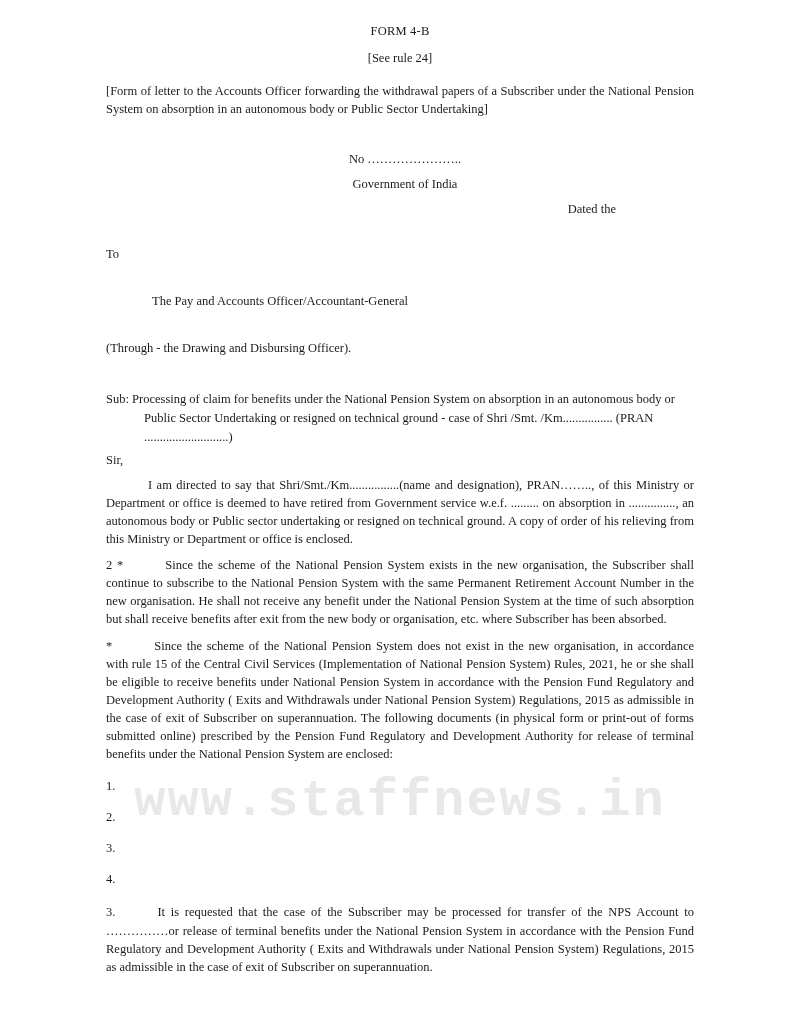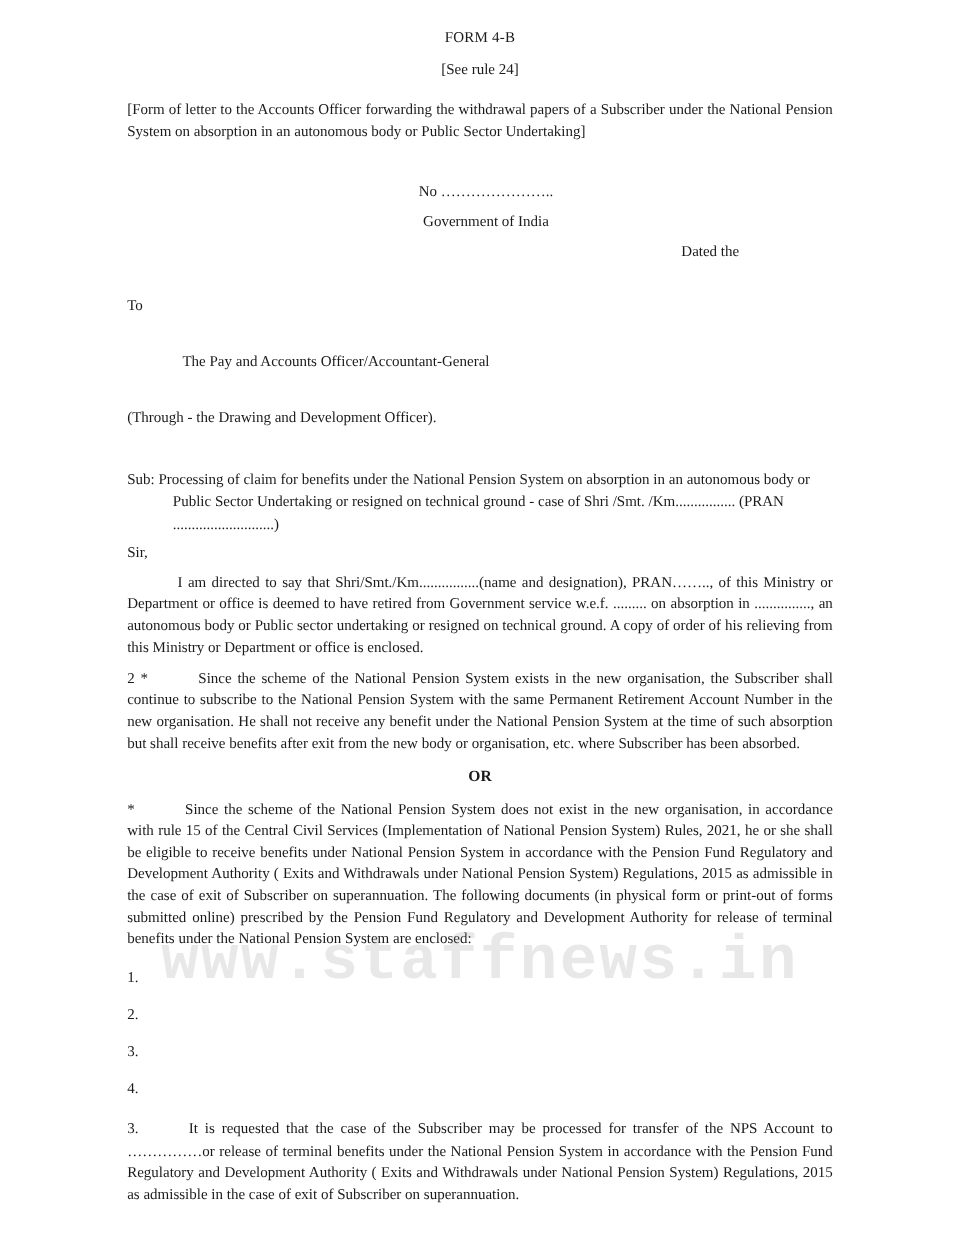--- a/index.html
+++ b/index.html
@@ -157,35 +157,34 @@
     <div class="bracket-note">[Form of letter to the Accounts Officer forwarding the withdrawal papers of a Subscriber under the National Pension System on absorption in an autonomous body or Public Sector Undertaking]</div>
 
     <div class="no-line">No …………………..</div>
     <div class="gov-line">Government of India</div>
     <div class="dated-line">Dated the</div>
 
     <div class="to-line">To</div>
 
     <div class="pao-line">The Pay and Accounts Officer/Accountant-General</div>
 
-    <div class="through-line">(Through -  the Drawing and Development Officer).</div>
+    <div class="through-line">(Through -  the Drawing and Disbursing Officer).</div>
 
     <div class="subject">
       <span>Sub: Processing of claim for benefits under the National Pension System on absorption in an autonomous body or</span>
       <span class="sub-indent">Public  Sector  Undertaking  or  resigned  on  technical  ground  -   case  of   Shri /Smt. /Km................ (PRAN</span>
       <span class="sub-indent2">...........................)</span>
     </div>
 
     <div class="sir-line">Sir,</div>
 
     <p class="body-para"><span class="indent"></span><span>I am directed to say that Shri/Smt./Km................(name and designation), PRAN…….., of this Ministry or Department or office is deemed to have retired from Government service w.e.f.    .........   on absorption in ..............., an autonomous body or Public sector undertaking or  resigned on technical ground.  A copy of order of his relieving from this Ministry or  Department or office is enclosed.</span></p>
 
     <p class="body-para"><span>2 *</span><span class="indent"></span><span>Since  the  scheme  of  the  National  Pension  System  exists  in  the  new  organisation,  the  Subscriber  shall continue  to  subscribe  to  the  National  Pension  System  with  the  same  Permanent  Retirement  Account  Number  in  the new organisation. He shall not receive any benefit under the National Pension System at the time of such absorption but shall receive benefits after exit from the new body or organisation, etc. where Subscriber has been absorbed.</span></p>
 
-    <div class="or-line">OR</div>
 
     <p class="body-para"><span>*</span><span class="indent"></span><span>Since  the  scheme  of  the  National  Pension  System  does  not  exist  in  the  new  organisation,  in  accordance  with rule  15  of  the  Central  Civil  Services  (Implementation  of  National  Pension  System)  Rules,  2021,  he  or  she  shall  be eligible  to  receive  benefits  under  National  Pension  System  in  accordance  with  the  Pension  Fund  Regulatory  and Development  Authority  ( Exits  and Withdrawals  under National  Pension  System)  Regulations,  2015  as  admissible  in the  case  of  exit  of  Subscriber  on  superannuation.  The  following  documents  (in  physical  form  or  print-out  of  forms submitted  online)  prescribed  by  the  Pension  Fund  Regulatory  and  Development  Authority  for  release  of  terminal benefits under the National Pension System are enclosed:</span></p>
 
     <ul class="numlist">
       <li>1.</li>
       <li>2.</li>
       <li>3.</li>
       <li>4.</li>
     </ul>
 

